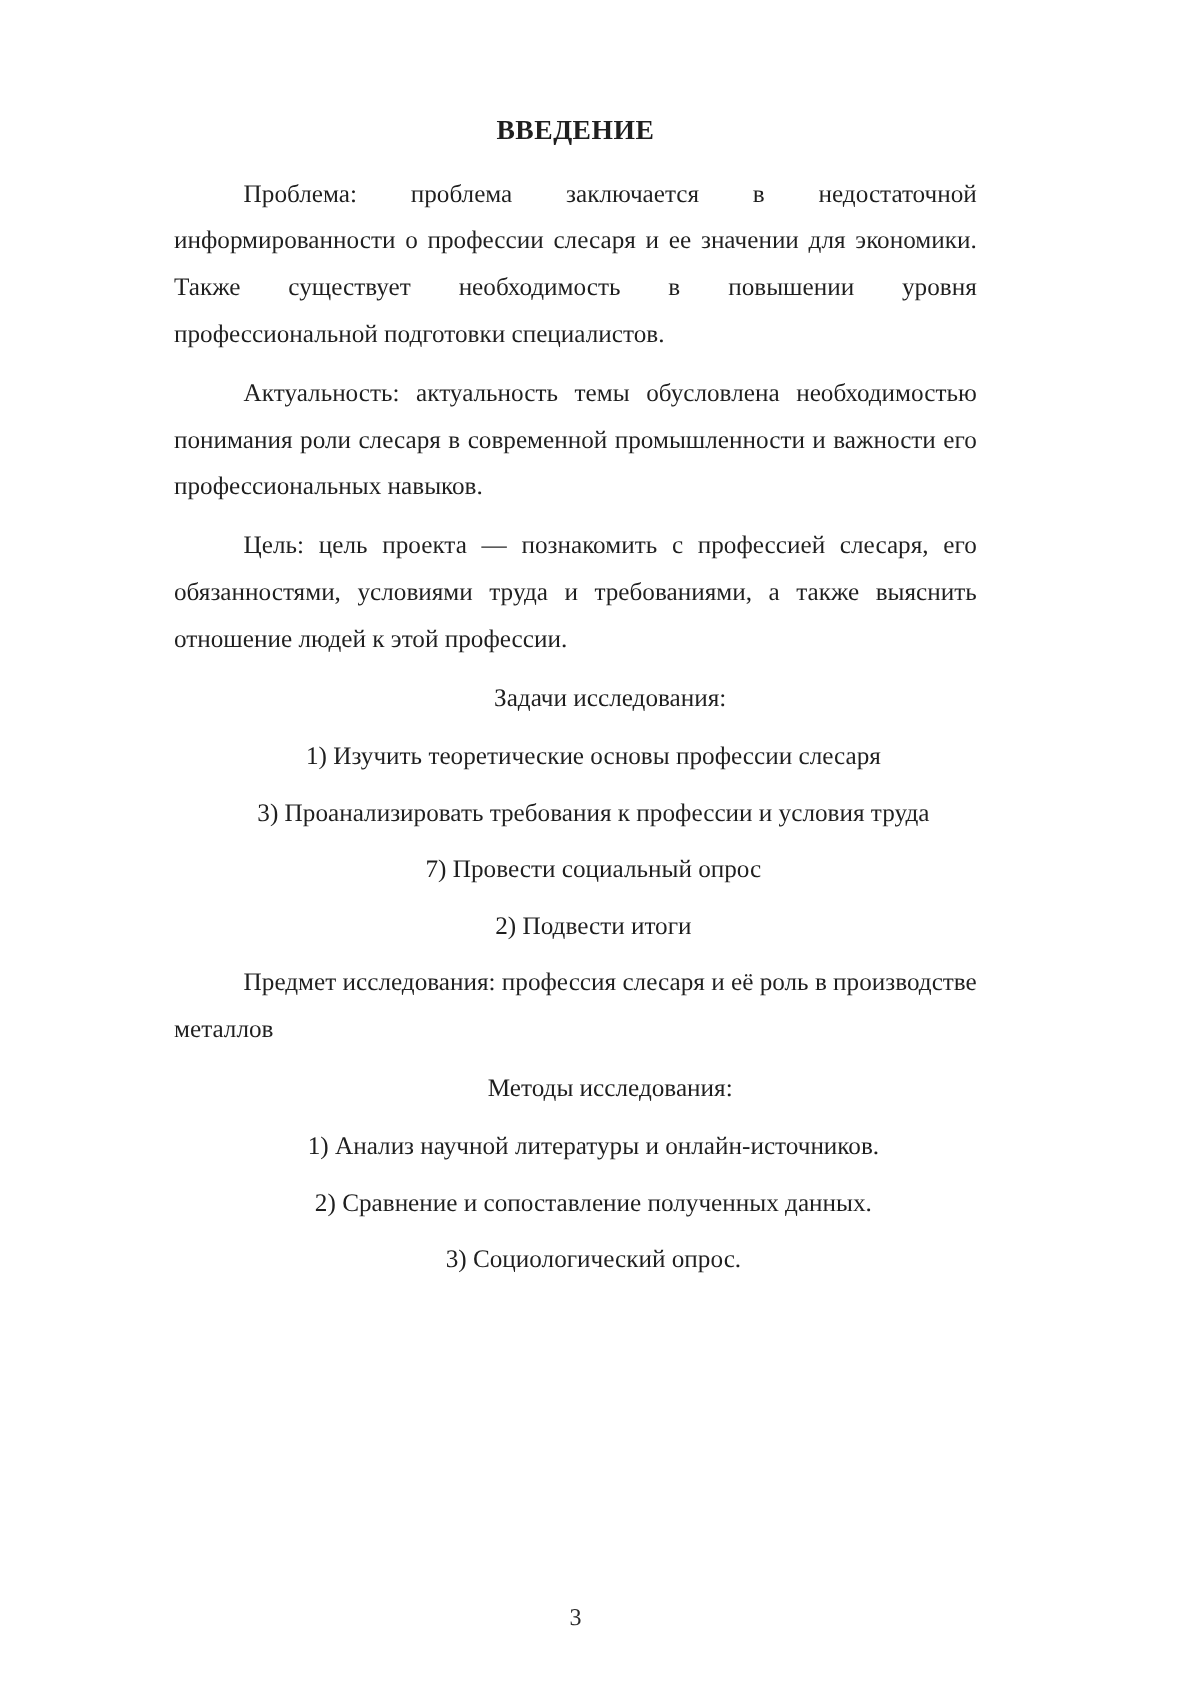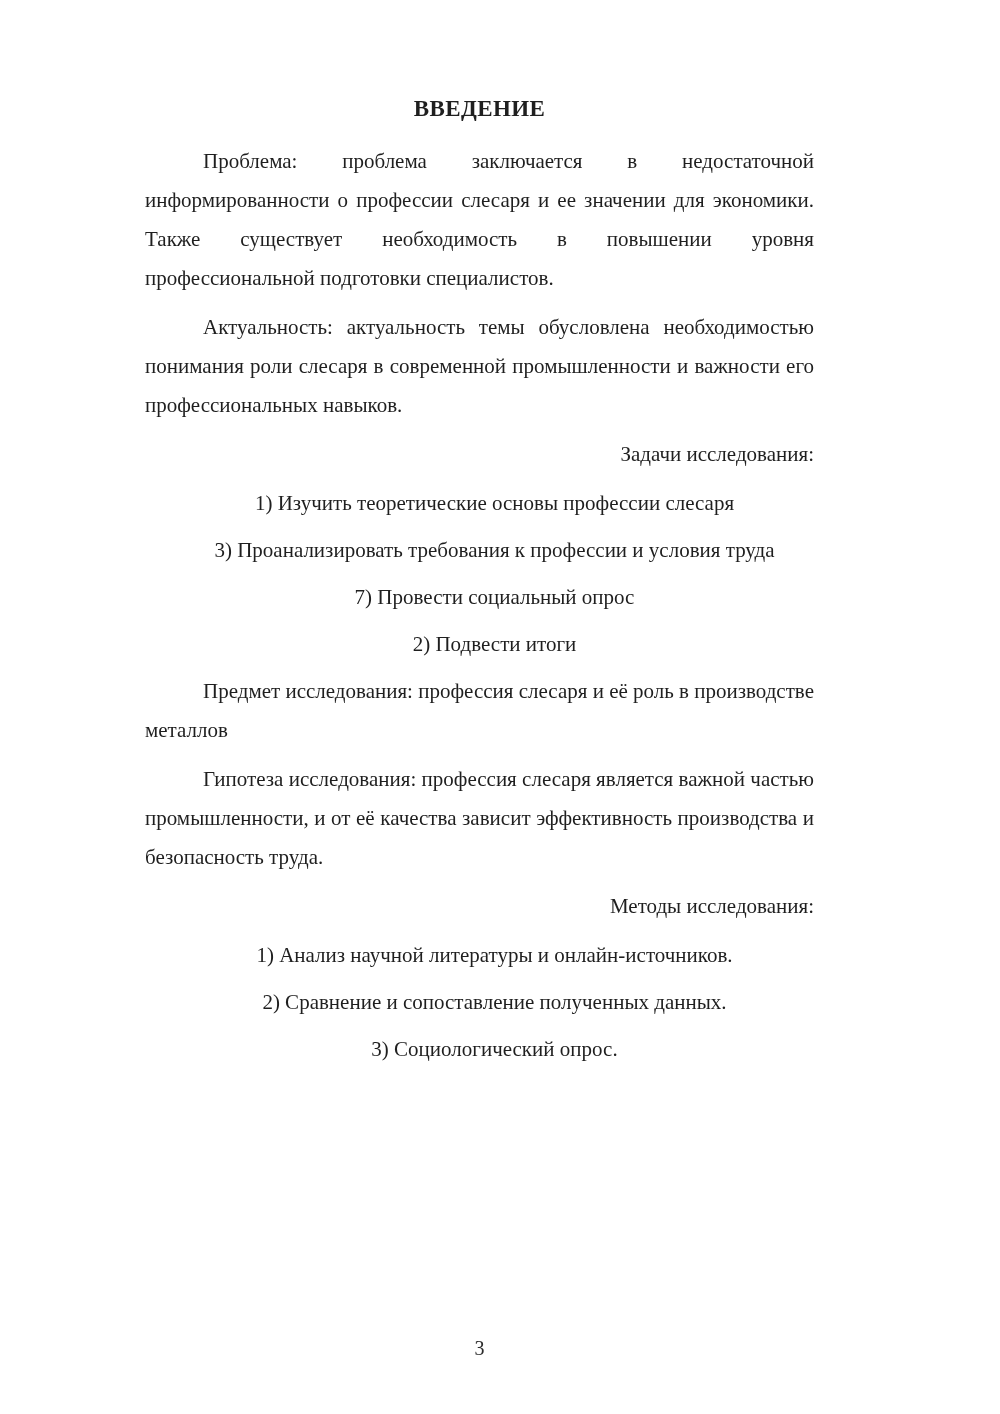--- a/index.html
+++ b/index.html
@@ -33,21 +33,21 @@
     letter-spacing: 0.4px;
   }
   .para {
     font-size: 21px;
     line-height: 39px;
     text-align: justify;
     text-indent: 58px;
     margin: 0 0 10px 0;
   }
   .para.no-justify {
-    text-align: right;
+    text-align: center;
   }
   .list {
     margin: 0 0 4px 0;
   }
   .list-item {
     font-size: 21px;
     line-height: 39px;
     margin: 0 0 8px 30px;
     text-align: center;
   }
@@ -66,34 +66,34 @@
 
 <div class="page">
   <div class="content">
 
     <h1 class="doc-title">ВВЕДЕНИЕ</h1>
 
     <p class="para">Проблема: проблема заключается в недостаточной информированности о профессии слесаря и ее значении для экономики. Также существует необходимость в повышении уровня профессиональной подготовки специалистов.</p>
 
     <p class="para">Актуальность: актуальность темы обусловлена необходимостью понимания роли слесаря в современной промышленности и важности его профессиональных навыков.</p>
 
+    <p class="para">Цель: цель проекта — познакомить с профессией слесаря, его обязанностями, условиями труда и требованиями, а также выяснить отношение людей к этой профессии.</p>
 
     <p class="para no-justify">Задачи исследования:</p>
 
     <div class="list">
       <div class="list-item">1) Изучить теоретические основы профессии слесаря</div>
       <div class="list-item">3) Проанализировать требования к профессии и условия труда</div>
       <div class="list-item">7) Провести социальный опрос</div>
       <div class="list-item">2) Подвести итоги</div>
     </div>
 
 
     <p class="para">Предмет исследования: профессия слесаря и её роль в производстве металлов</p>
 
-    <p class="para">Гипотеза исследования: профессия слесаря является важной частью промышленности, и от её качества зависит эффективность производства и безопасность труда.</p>
 
     <p class="para no-justify">Методы исследования:</p>
 
     <div class="list">
       <div class="list-item">1) Анализ научной литературы и онлайн-источников.</div>
       <div class="list-item">2) Сравнение и сопоставление полученных данных.</div>
       <div class="list-item">3) Социологический опрос.</div>
     </div>
 
   </div>

